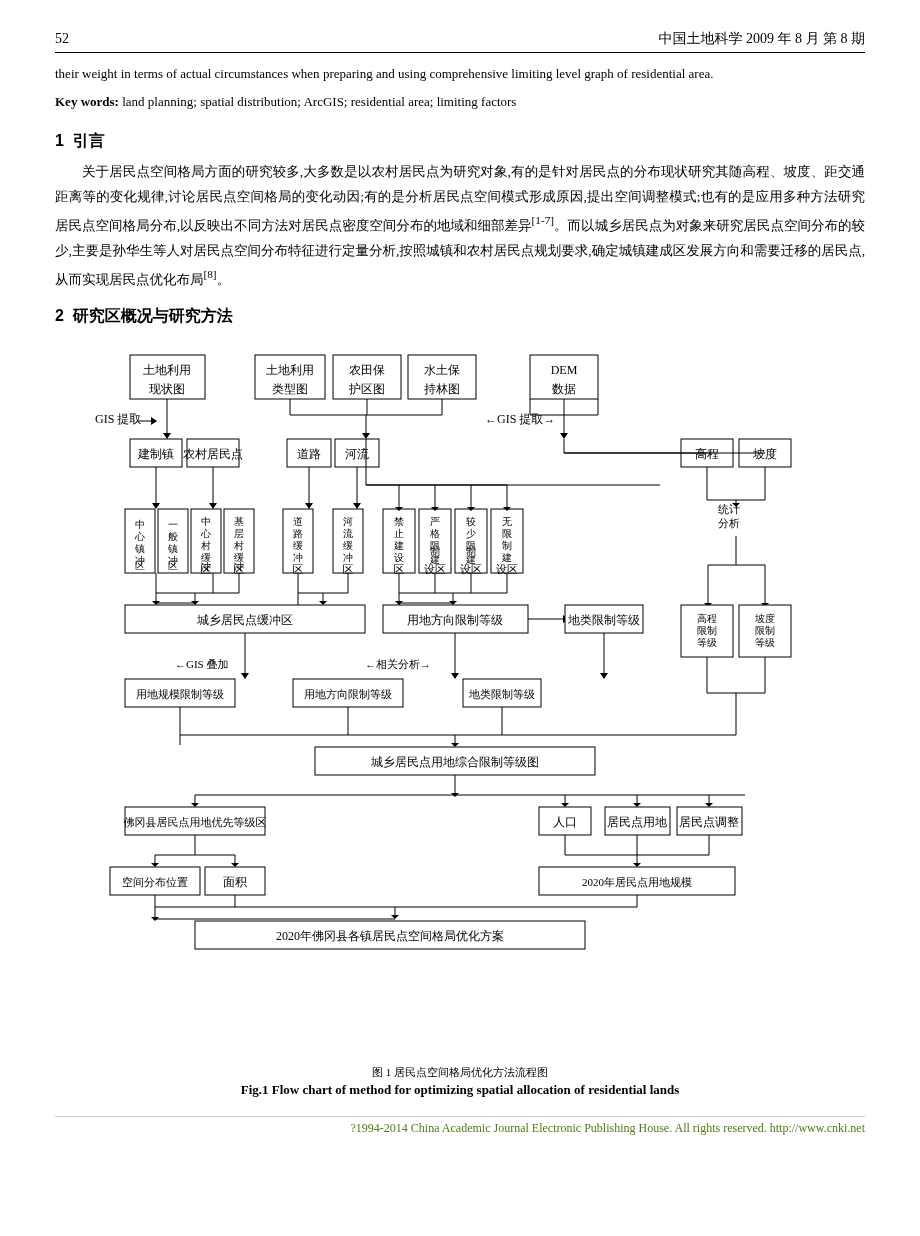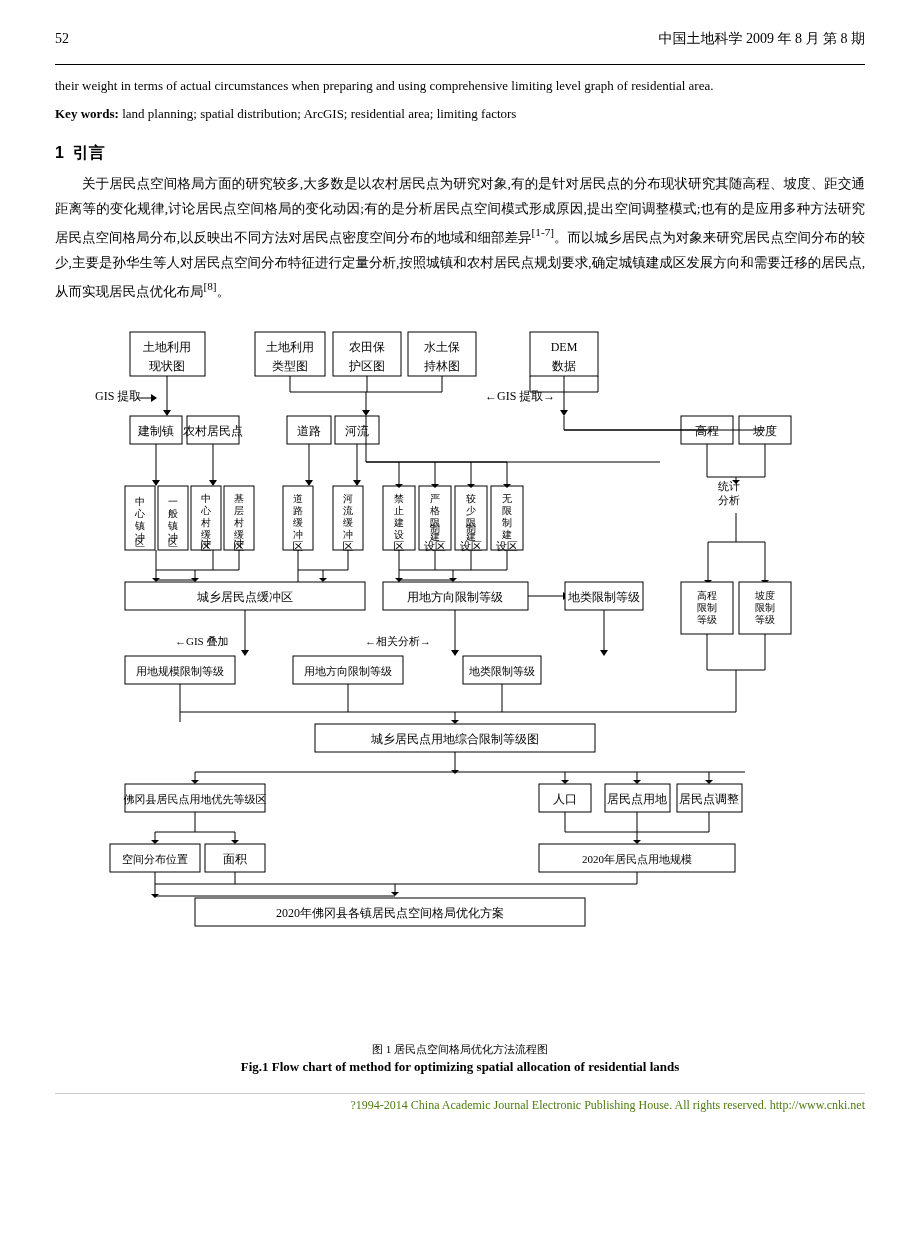--- a/index.html
+++ b/index.html
@@ -17,21 +17,21 @@
       min-height: 1236px;
       background: #fff;
       padding: 30px 55px 30px 55px;
       position: relative;
     }
     .page-header {
       display: flex;
       justify-content: space-between;
       align-items: center;
       border-bottom: 1px solid #000;
-      padding-bottom: 16px;
+      padding-bottom: 4px;
       margin-bottom: 10px;
     }
     .page-num {
       font-size: 14px;
     }
     .journal-title {
       font-size: 14px;
     }
     .abstract-text {
       font-size: 13px;
@@ -114,20 +114,23 @@
     <b>Key words:</b><span> land planning; spatial distribution; ArcGIS; residential area; limiting factors</span>
   </p>
 
   <div class="section-title">
     <span>1</span>&nbsp;&nbsp;<span>引言</span>
   </div>
 
   <p class="body-text">关于居民点空间格局方面的研究较多,大多数是以农村居民点为研究对象,有的是针对居民点的分布现状研究其随高程、坡度、距交通距离等的变化规律,讨论居民点空间格局的变化动因;有的是分析居民点空间模式形成原因,提出空间调整模式;也有的是应用多种方法研究居民点空间格局分布,以反映出不同方法对居民点密度空间分布的地域和细部差异<sup>[1-7]</sup>。而以城乡居民点为对象来研究居民点空间分布的较少,主要是孙华生等人对居民点空间分布特征进行定量分析,按照城镇和农村居民点规划要求,确定城镇建成区发展方向和需要迁移的居民点,从而实现居民点优化布局<sup>[8]</sup>。</p>
 
 
+  <div class="section-title">
+    <span>2</span>&nbsp;&nbsp;<span>研究区概况与研究方法</span>
+  </div>
 
   <div class="diagram-container">
     <svg class="flowchart-svg" viewBox="0 0 790 700" xmlns="http://www.w3.org/2000/svg" style="font-family:'SimSun',serif;font-size:12px;">
 
       <rect x="65" y="10" width="75" height="44" fill="white" stroke="black" stroke-width="1"></rect>
       <text x="102" y="29" text-anchor="middle" font-size="12">土地利用</text>
       <text x="102" y="48" text-anchor="middle" font-size="12">现状图</text>
 
       <rect x="190" y="10" width="70" height="44" fill="white" stroke="black" stroke-width="1"></rect>
       <text x="225" y="29" text-anchor="middle" font-size="12">土地利用</text>

